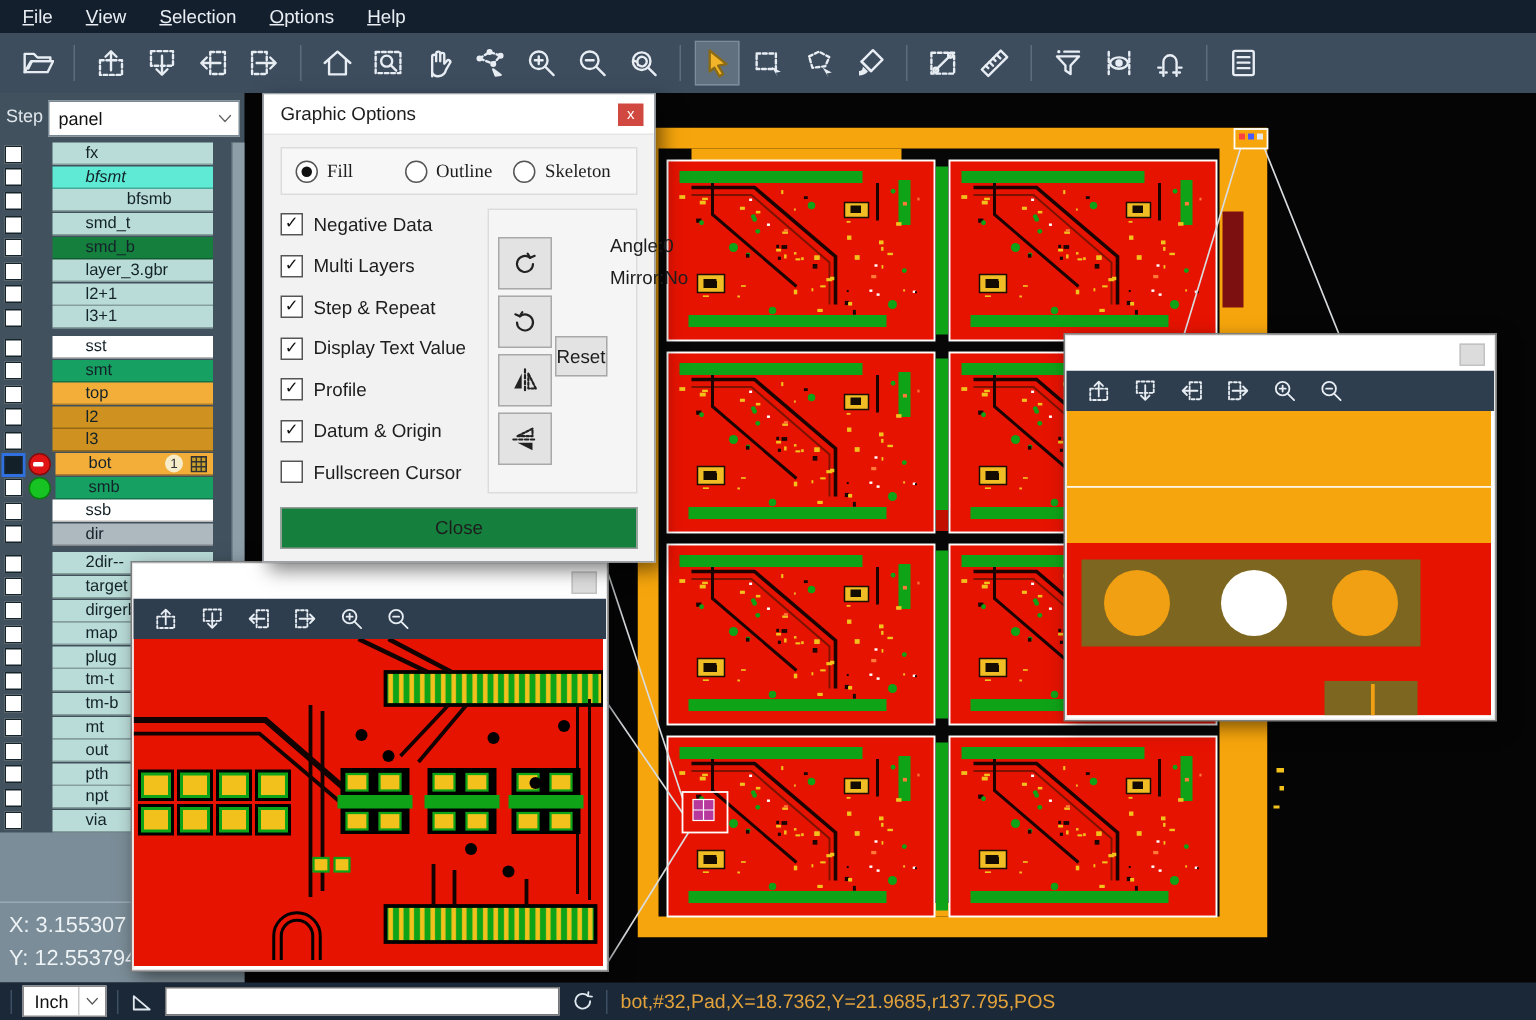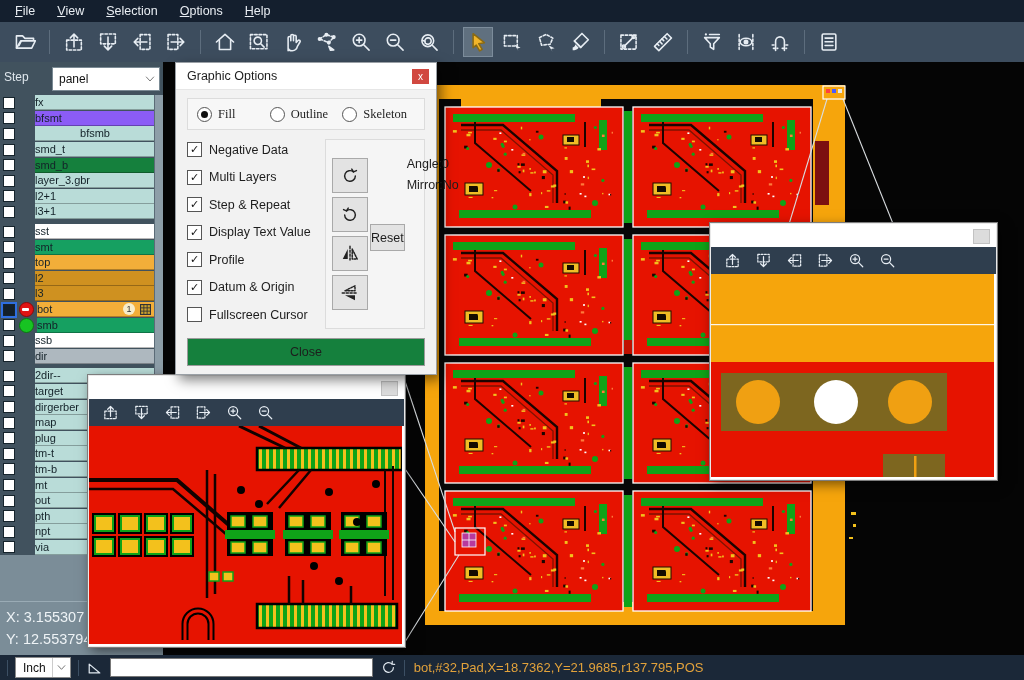--- a/index.html
+++ b/index.html
@@ -18,33 +18,33 @@
   .tbtn{width:30px;height:30px;margin:0 2px;display:flex;align-items:center;justify-content:center;color:#e7edf3;flex:none;}
   .tbtn svg{width:22px;height:22px;}
   .tbtn.active{background:#60707f;box-shadow:inset 0 0 0 1px #7c8c9b;}
   .tsep{width:1px;height:24px;background:#5d6d7d;margin:0 7px;flex:none;}
 
   
   .sidebar{position:absolute;left:0;top:62px;width:163px;bottom:25px;background:#41525e;z-index:12;}
   .step-row{position:absolute;top:4px;left:0;right:0;height:24px;}
   .step-label{position:absolute;left:4px;top:4px;color:#dfe7ed;font-size:12px;}
   .step-select{position:absolute;left:32px;top:1px;right:3px;height:22px;background:#fff;border:1px solid #7a8a94;
-               display:flex;align-items:center;font-size:12px;color:#111;padding-left:6px;margin-left:20px;}
+               display:flex;align-items:center;font-size:12px;color:#111;padding-left:6px;}
   .step-chev{margin-left:auto;width:18px;color:#666;display:flex;align-items:center;justify-content:center;}
   .step-chev svg{width:12px;height:12px;}
   .layer-list{position:absolute;top:33px;left:0;right:0;}
   .lrow{display:flex;align-items:center;height:15.6px;}
   .lchk{width:10px;height:10px;background:#fff;border:1px solid #16242c;margin-left:3px;flex:none;}
   .lchk.checked{background:#13202a;box-shadow:0 0 0 2px #2f6fe0;}
   .ldot{width:13px;height:13px;border-radius:50%;margin-left:4px;flex:none;position:relative;}
   .ldot.red{background:#e01414;border:1px solid #8a0a0a;}
   .ldot.red::after{content:"";position:absolute;left:2px;top:4.5px;width:7px;height:3px;background:#fff;border-radius:1px;}
   .ldot.green{background:#17c322;border:1px solid #0a7a10;}
-  .lname{flex:1;margin-left:3px;margin-right:8px;height:14px;font-size:11px;line-height:14px;
-         padding-left:0;color:#142229;border-bottom:1px solid rgba(0,0,0,.28);position:relative;white-space:nowrap;}
+  .lname{flex:1;margin-left:3px;margin-right:21px;height:14px;font-size:11px;line-height:14px;
+         padding-left:22px;color:#142229;border-bottom:1px solid rgba(0,0,0,.28);position:relative;white-space:nowrap;}
   .lbadge{position:absolute;right:20px;top:1px;width:12px;height:12px;border-radius:50%;background:#f6ecca;
           color:#333;font-size:9px;text-align:center;line-height:12px;}
   .lgrid{position:absolute;right:4px;top:1.5px;width:11px;height:11px;}
   .lsep{height:4px;}
   .lscroll{position:absolute;right:0;top:33px;width:8px;height:460px;background:#8d9ea8;border-left:1px solid #5b6b77;}
   .side-bottom{position:absolute;left:0;right:0;top:493px;bottom:0;background:#7b8d98;}
   .coords{position:absolute;left:0;right:0;bottom:1px;padding:4px 6px;color:#eef3f6;font-size:14.5px;
           line-height:22px;border-top:1px solid #9aabb5;}
 
   
@@ -415,21 +415,21 @@
     </div>
     <div class="layer-list" id="layerList">
         <div class="lrow">
           <span class="lchk"></span>
           <span class="ldot"></span>
           <span class="lname" style="background: rgb(185, 220, 216);">fx</span>
         </div>
         <div class="lrow">
           <span class="lchk"></span>
           <span class="ldot"></span>
-          <span class="lname" style="background: #8b5cf6;">bfsmt</span>
+          <span class="lname" style="background: #5eead4; font-style: italic;">bfsmt</span>
         </div>
         <div class="lrow">
           <span class="lchk"></span>
           <span class="ldot"></span>
           <span class="lname" style="background: rgb(185, 220, 216); text-align: center;">bfsmb</span>
         </div>
         <div class="lrow">
           <span class="lchk"></span>
           <span class="ldot"></span>
           <span class="lname" style="background: rgb(185, 220, 216);">smd_t</span>

